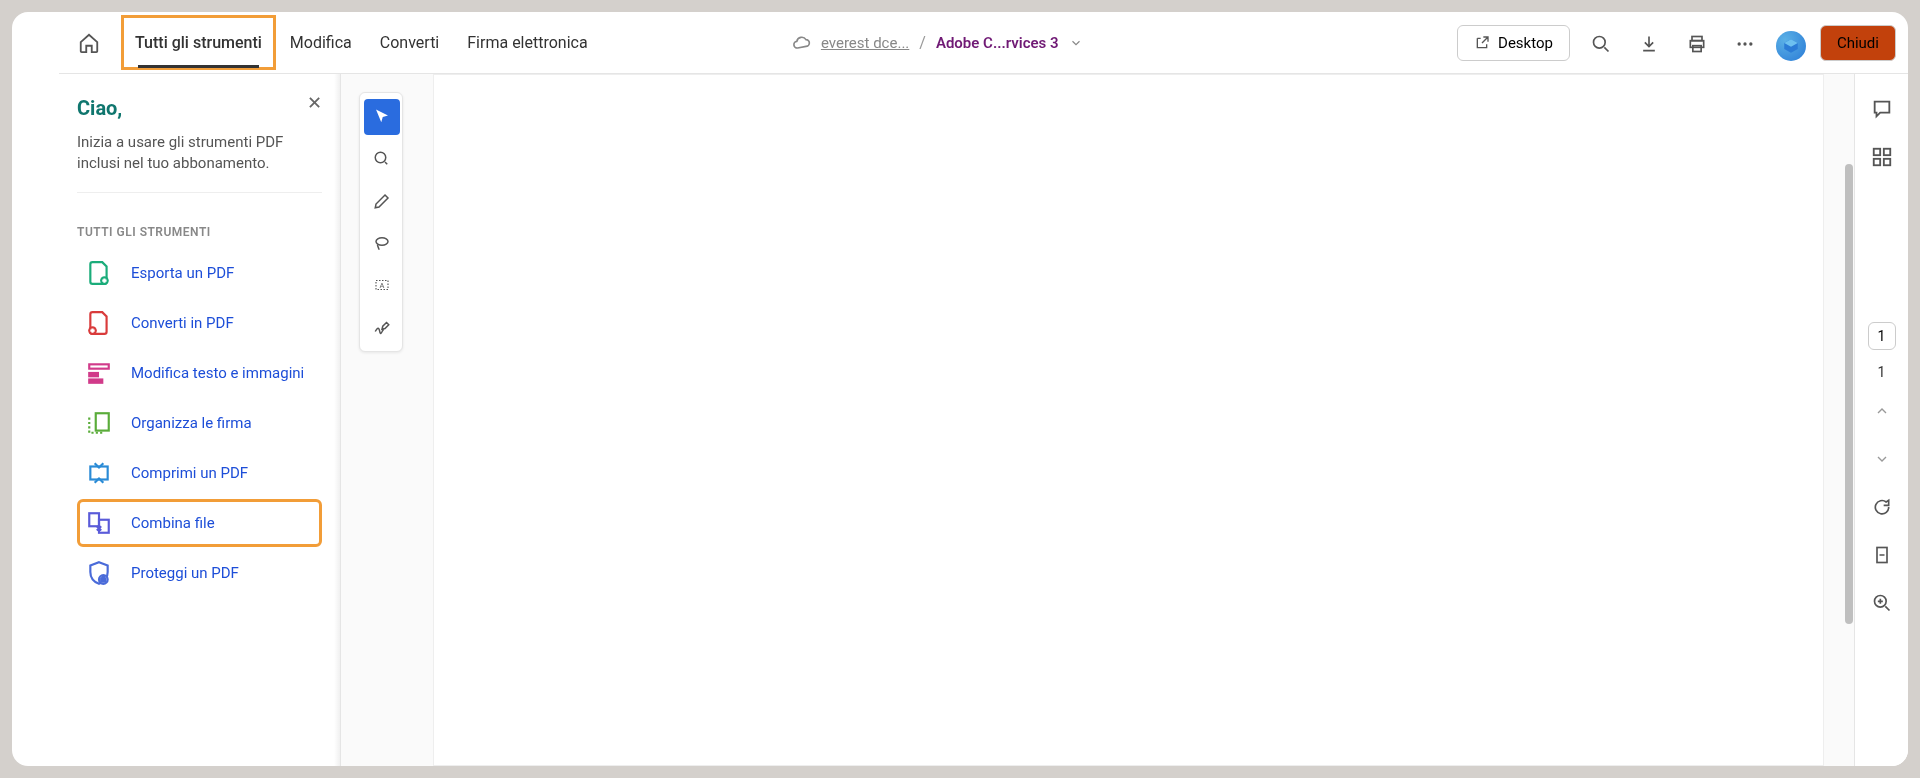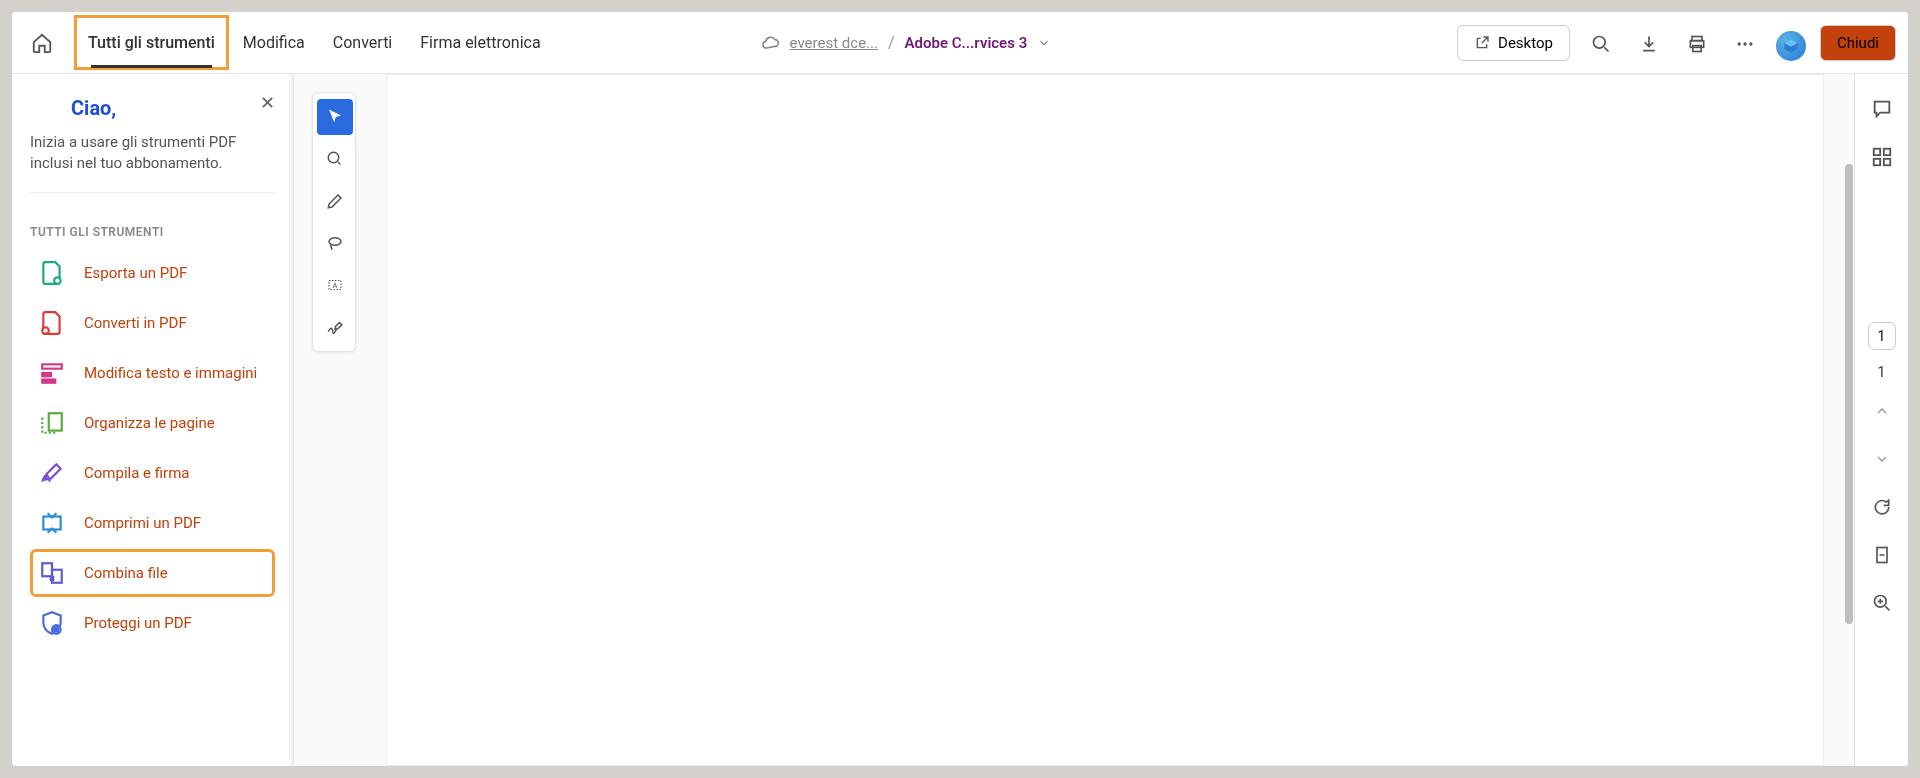--- a/index.html
+++ b/index.html
@@ -1,17 +1,17 @@
 <!DOCTYPE html>
 <html><head>
 <meta charset="utf-8">
 <style>
 * { box-sizing: border-box; margin: 0; padding: 0; font-family: -apple-system, BlinkMacSystemFont, "Segoe UI", Roboto, sans-serif; }
 body { background: #d4d0cc; width: 1920px; height: 778px; overflow: hidden; padding: 12px; }
-.app { background: #fff; width: 100%; height: 100%; display: flex; flex-direction: column; border-radius: 4px; overflow: hidden; }
+.app { background: #fff; width: 100%; height: 100%; display: flex; flex-direction: column; border-radius: 16px; overflow: hidden; padding-left: 47px; }
 .topbar { display: flex; align-items: center; height: 62px; border-bottom: 1px solid #e5e5e5; padding: 0 12px; gap: 4px; }
 .home-btn { width: 36px; height: 36px; display: flex; align-items: center; justify-content: center; cursor: pointer; }
 .nav-tabs { display: flex; gap: 0; margin-left: 10px; }
 .nav-tab { padding: 18px 14px; font-size: 16px; color: #333; cursor: pointer; position: relative; }
 .nav-tab.active { font-weight: 500; }
 .nav-tab.active::after { content: ""; position: absolute; left: 14px; right: 14px; bottom: -1px; height: 3px; background: #333; }
 .nav-tab.highlighted { border: 3px solid #f29d38; padding: 15px 11px; }
 .doc-breadcrumb { display: flex; align-items: center; gap: 10px; margin-left: auto; margin-right: auto; }
 .bc-cloud { color: #888; }
 .bc-folder { color: #888; font-size: 15px; text-decoration: underline; }
@@ -20,28 +20,28 @@
 .bc-chev { color: #888; }
 .topbar-right { display: flex; align-items: flex-end; gap: 14px; margin-left: auto; }
 .desktop-btn { display: flex; align-items: center; gap: 8px; border: 1px solid #ccc; border-radius: 6px; padding: 8px 16px; font-size: 15px; cursor: pointer; background: #fff; }
 .icon-btn { width: 34px; height: 34px; display: flex; align-items: center; justify-content: center; cursor: pointer; color: #555; }
 .avatar { width: 30px; height: 30px; border-radius: 50%; background: radial-gradient(circle at 30% 30%, #5ab0e6, #2a7bd6); display: flex; align-items: center; justify-content: center; }
 .close-btn { border: 1px solid #ccc; border-radius: 6px; padding: 8px 16px; font-size: 15px; cursor: pointer; background: #c2410c; }
 .main { flex: 1; display: flex; overflow: hidden; }
 .sidebar { width: 282px; border-right: 1px solid #e5e5e5; padding: 22px 18px 0 18px; position: relative; overflow: hidden; }
 .sidebar-scroll-edge { position: absolute; right: 0; top: 0; bottom: 0; width: 6px; background: linear-gradient(to right, rgba(0,0,0,0), rgba(0,0,0,0.06)); }
 .close-x { position: absolute; right: 18px; top: 18px; cursor: pointer; color: #666; font-size: 18px; }
-.greeting { font-size: 20px; font-weight: 700; color: #1d4ed8; margin-bottom: 12px; margin-left: 41px; }
+.greeting { font-size: 20px; font-weight: 700; color: #0f766e; margin-bottom: 12px; }
 .subtext { font-size: 15px; color: #555; line-height: 1.4; padding-bottom: 18px; border-bottom: 1px solid #eee; margin-bottom: 32px; }
 .section-label { font-size: 12px; font-weight: 600; letter-spacing: 0.5px; color: #888; text-transform: uppercase; margin-bottom: 10px; }
 .tool-list { display: flex; flex-direction: column; gap: 2px; }
 .tool-item { display: flex; align-items: center; gap: 18px; padding: 10px 8px; border-radius: 6px; cursor: pointer; }
 .tool-item.highlighted { border: 3px solid #f29d38; padding: 7px 5px; }
 .tool-icon { width: 28px; height: 28px; flex-shrink: 0; display: flex; align-items: center; justify-content: center; }
-.tool-label { font-size: 15px; color: #c2410c; }
+.tool-label { font-size: 15px; color: #1d4ed8; }
 .content { flex: 1; display: flex; background: #fff; position: relative; }
 .doc-area { flex: 1; background: #fafafa; display: flex; }
 .tool-rail { width: 44px; background: #fff; border: 1px solid #e5e5e5; border-radius: 6px; margin: 18px 0 0 18px; height: fit-content; padding: 6px 4px; display: flex; flex-direction: column; gap: 6px; box-shadow: 0 1px 3px rgba(0,0,0,0.08); }
 .rail-btn { width: 36px; height: 36px; display: flex; align-items: center; justify-content: center; border-radius: 4px; cursor: pointer; }
 .rail-btn.active { background: #2a6cdf; color: #fff; }
 .doc-page { flex: 1; background: #fff; margin: 0 30px; border: 1px solid #eee; }
 .right-rail { width: 54px; border-left: 1px solid #e5e5e5; display: flex; flex-direction: column; align-items: center; padding-top: 18px; gap: 14px; position: relative; }
 .page-badge { border: 1px solid #ccc; border-radius: 6px; width: 28px; height: 28px; display: flex; align-items: center; justify-content: center; font-size: 14px; background: #fff; }
 .page-num { font-size: 14px; color: #333; }
 .vscroll { position: absolute; right: 55px; top: 90px; width: 8px; height: 460px; background: #bfbfbf; border-radius: 4px; }
@@ -159,29 +159,21 @@
             </span>
           <span class="tool-label">Modifica testo e immagini</span>
         </div>
         <div class="tool-item">
           <span class="tool-icon">
               <svg width="26" height="26" viewBox="0 0 24 24" fill="none" stroke="#5aac3a" stroke-width="2">
                 <rect x="9" y="3" width="12" height="16"></rect>
                 <path d="M3 7v14h12" stroke-dasharray="2 2"></path>
               </svg>
             </span>
-          <span class="tool-label">Organizza le pagine</span>
-        </div>
-        <div class="tool-item">
-          <span class="tool-icon">
-              <svg width="26" height="26" viewBox="0 0 24 24" fill="none" stroke="#7a4bd9" stroke-width="2">
-                <path d="M3 20c3-8 5-8 7 0M16 4l4 4-9 9-5 1 1-5z"></path>
-              </svg>
-            </span>
-          <span class="tool-label">Compila e firma</span>
+          <span class="tool-label">Organizza le firma</span>
         </div>
         <div class="tool-item">
           <span class="tool-icon">
               <svg width="26" height="26" viewBox="0 0 24 24" fill="none" stroke="#2a8bd6" stroke-width="2">
                 <rect x="4" y="6" width="16" height="12"></rect>
                 <path d="M8 3l4 4 4-4M8 21l4-4 4 4"></path>
               </svg>
             </span>
           <span class="tool-label">Comprimi un PDF</span>
         </div>

